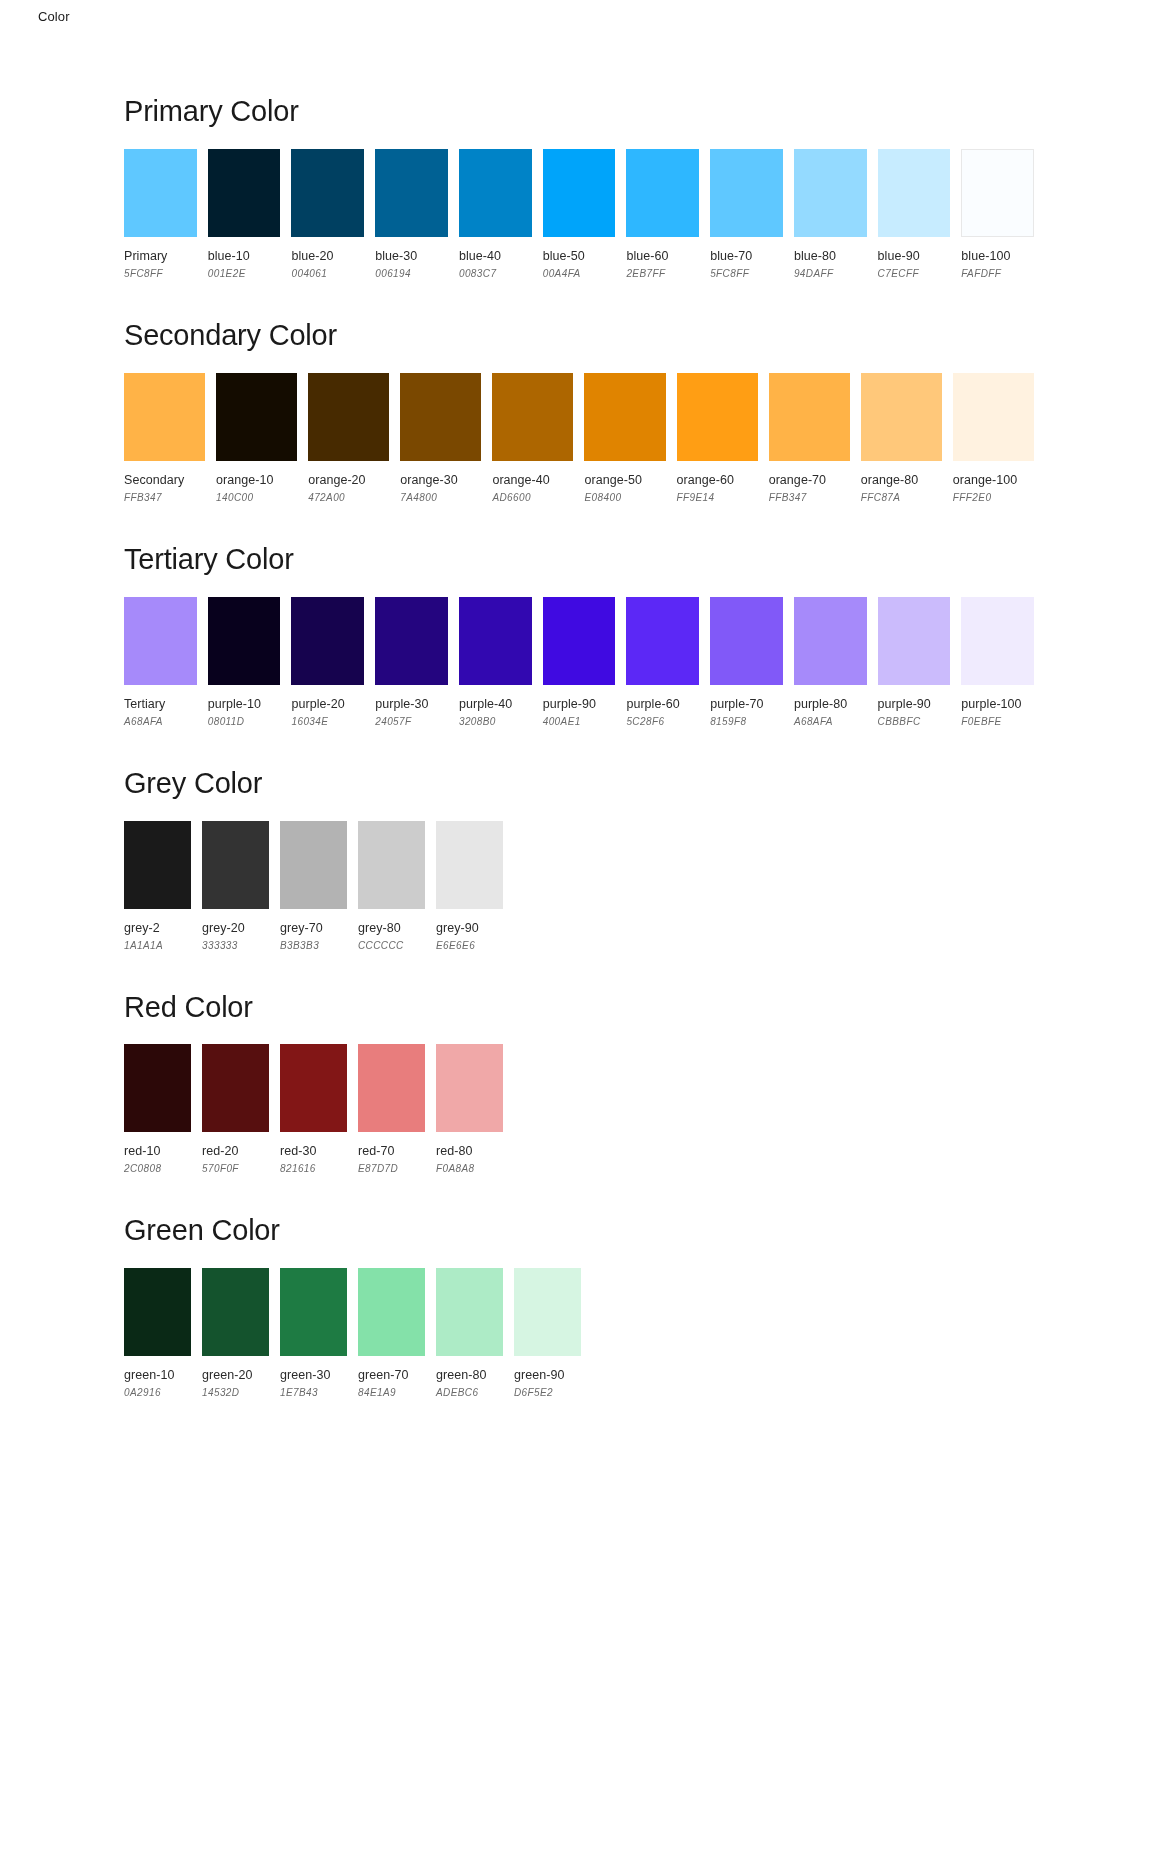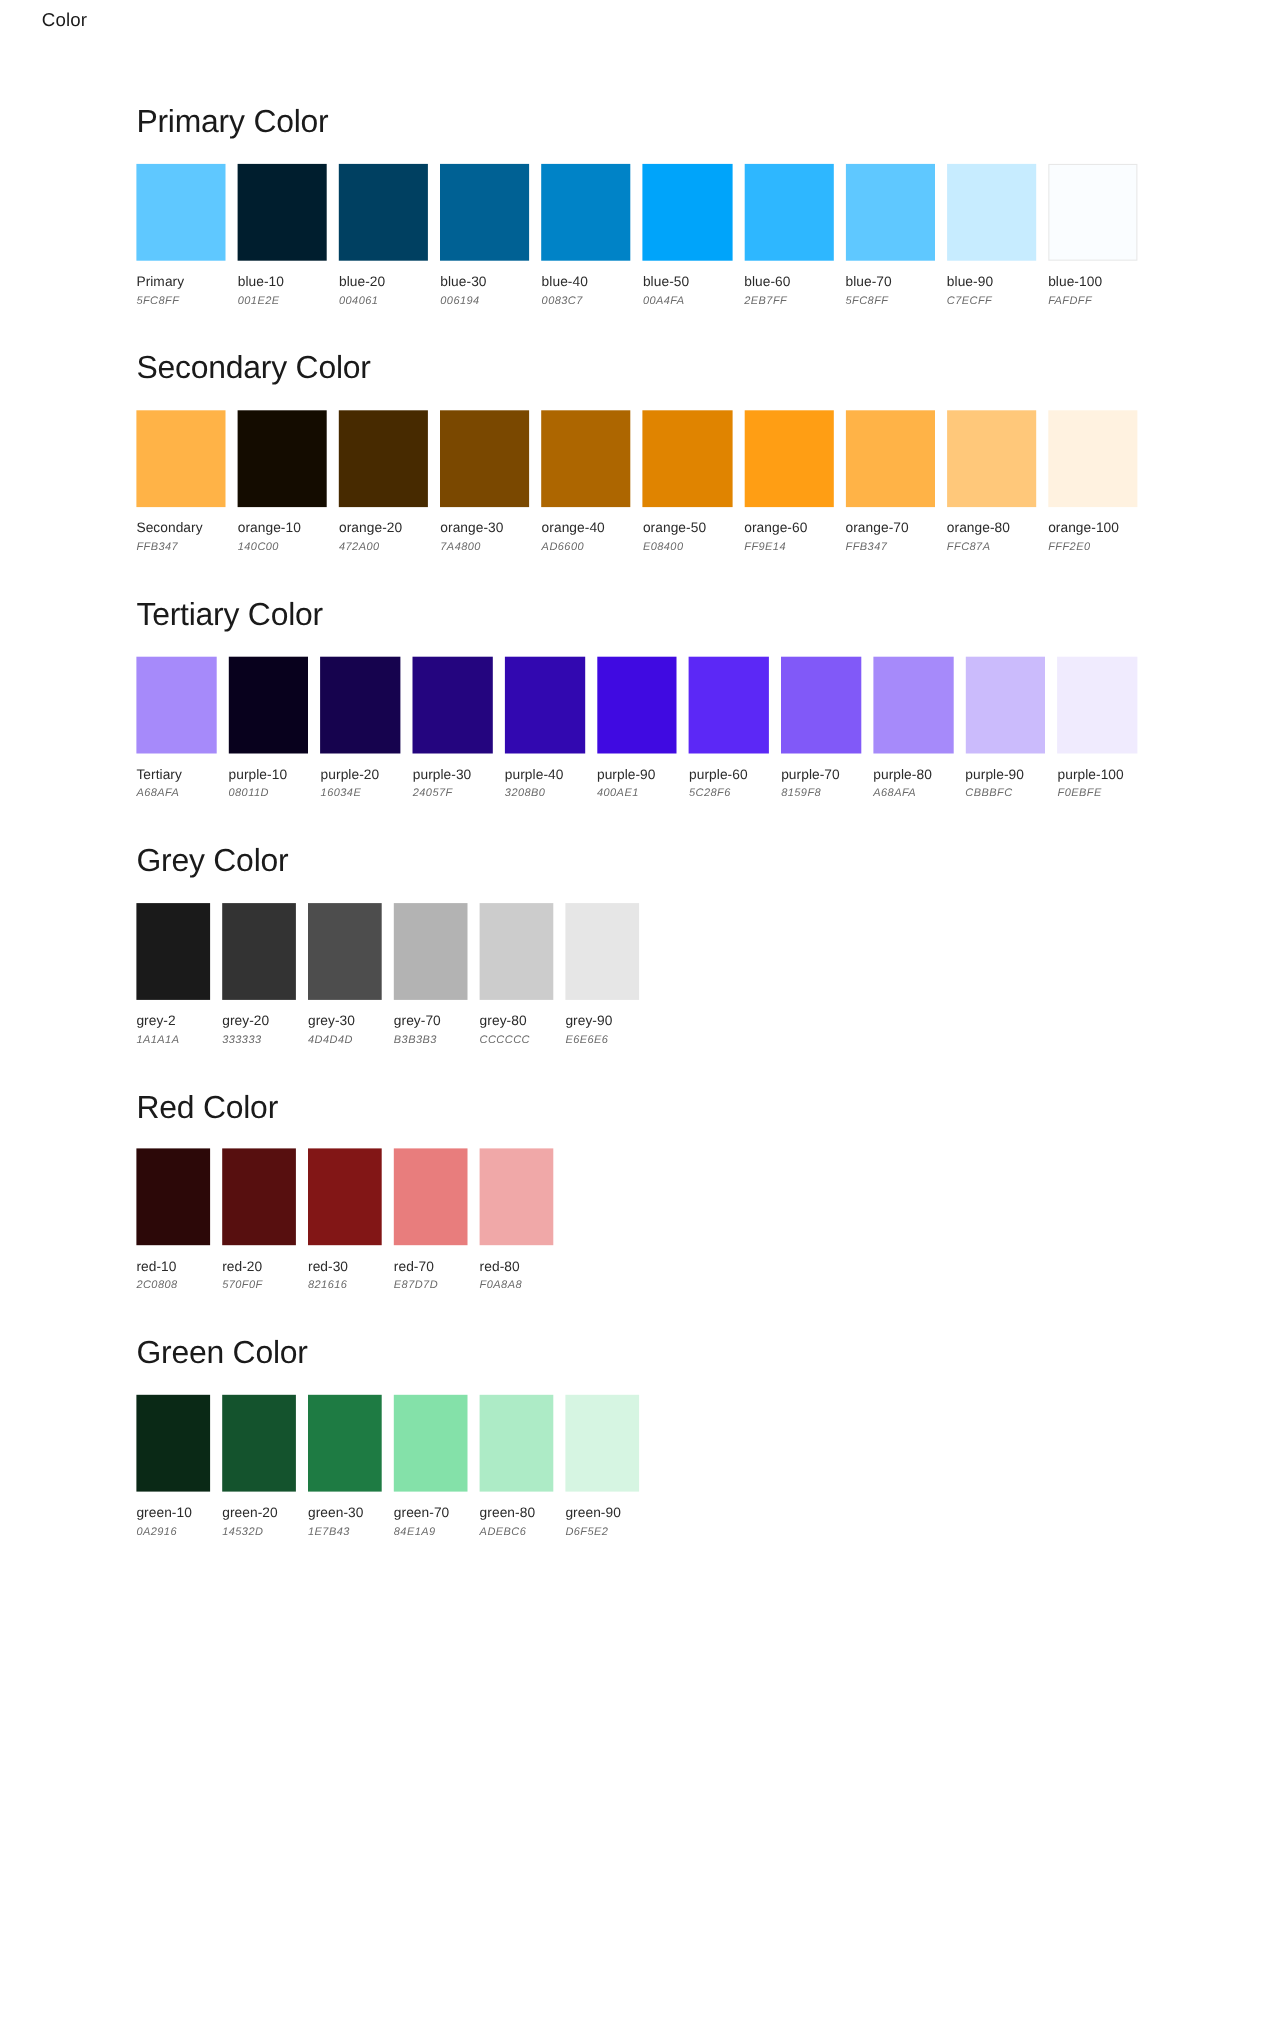--- a/index.html
+++ b/index.html
@@ -12,21 +12,21 @@
     height: 1850px;
     font-family: "Liberation Sans", sans-serif;
     color: #1a1a1a;
     position: relative;
     overflow: hidden;
   }
   .page-tag {
     position: absolute;
     top: 9px;
     left: 38px;
-    font-size: 17px;
+    font-size: 13px;
     color: #1a1a1a;
     letter-spacing: 0.1px;
   }
   .content {
     position: absolute;
     top: 96px;
     left: 124px;
     width: 910px;
   }
   .section {
@@ -120,20 +120,25 @@
           <div class="swatch-chip" style="background-color: rgb(46, 183, 255);"></div>
           <div class="swatch-name">blue-60</div>
           <div class="swatch-hex">2EB7FF</div>
         </div>
         <div class="swatch-cell wide">
           <div class="swatch-chip" style="background-color: rgb(95, 200, 255);"></div>
           <div class="swatch-name">blue-70</div>
           <div class="swatch-hex">5FC8FF</div>
         </div>
         <div class="swatch-cell wide">
+          <div class="swatch-chip" style="background-color: rgb(148, 218, 255);"></div>
+          <div class="swatch-name">blue-80</div>
+          <div class="swatch-hex">94DAFF</div>
+        </div>
+        <div class="swatch-cell wide">
           <div class="swatch-chip" style="background-color: rgb(199, 236, 255);"></div>
           <div class="swatch-name">blue-90</div>
           <div class="swatch-hex">C7ECFF</div>
         </div>
         <div class="swatch-cell wide">
           <div class="swatch-chip bordered" style="background-color: rgb(250, 253, 255);"></div>
           <div class="swatch-name">blue-100</div>
           <div class="swatch-hex">FAFDFF</div>
         </div>
       </div>
@@ -260,25 +265,20 @@
           <div class="swatch-chip" style="background-color: rgb(26, 26, 26);"></div>
           <div class="swatch-name">grey-2</div>
           <div class="swatch-hex">1A1A1A</div>
         </div>
         <div class="swatch-cell narrow">
           <div class="swatch-chip" style="background-color: rgb(51, 51, 51);"></div>
           <div class="swatch-name">grey-20</div>
           <div class="swatch-hex">333333</div>
         </div>
         <div class="swatch-cell narrow">
-          <div class="swatch-chip" style="background-color: rgb(77, 77, 77);"></div>
-          <div class="swatch-name">grey-30</div>
-          <div class="swatch-hex">4D4D4D</div>
-        </div>
-        <div class="swatch-cell narrow">
           <div class="swatch-chip" style="background-color: rgb(179, 179, 179);"></div>
           <div class="swatch-name">grey-70</div>
           <div class="swatch-hex">B3B3B3</div>
         </div>
         <div class="swatch-cell narrow">
           <div class="swatch-chip" style="background-color: rgb(204, 204, 204);"></div>
           <div class="swatch-name">grey-80</div>
           <div class="swatch-hex">CCCCCC</div>
         </div>
         <div class="swatch-cell narrow">

